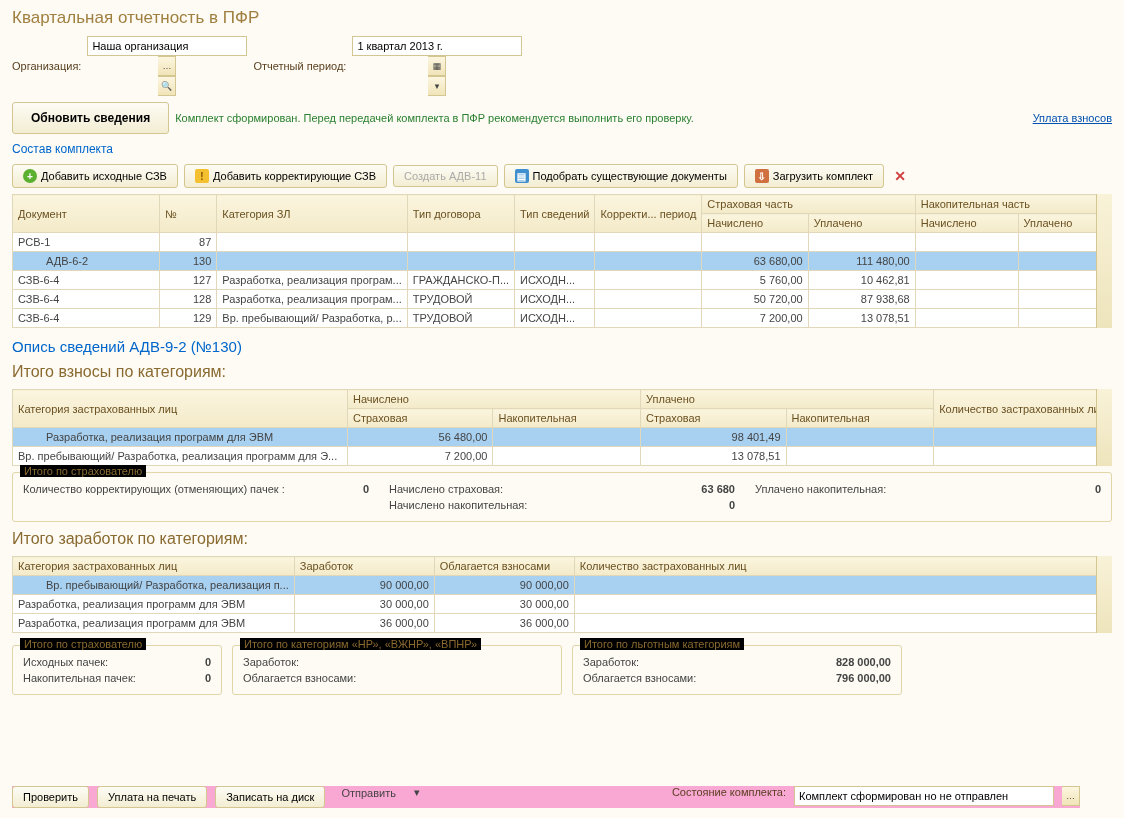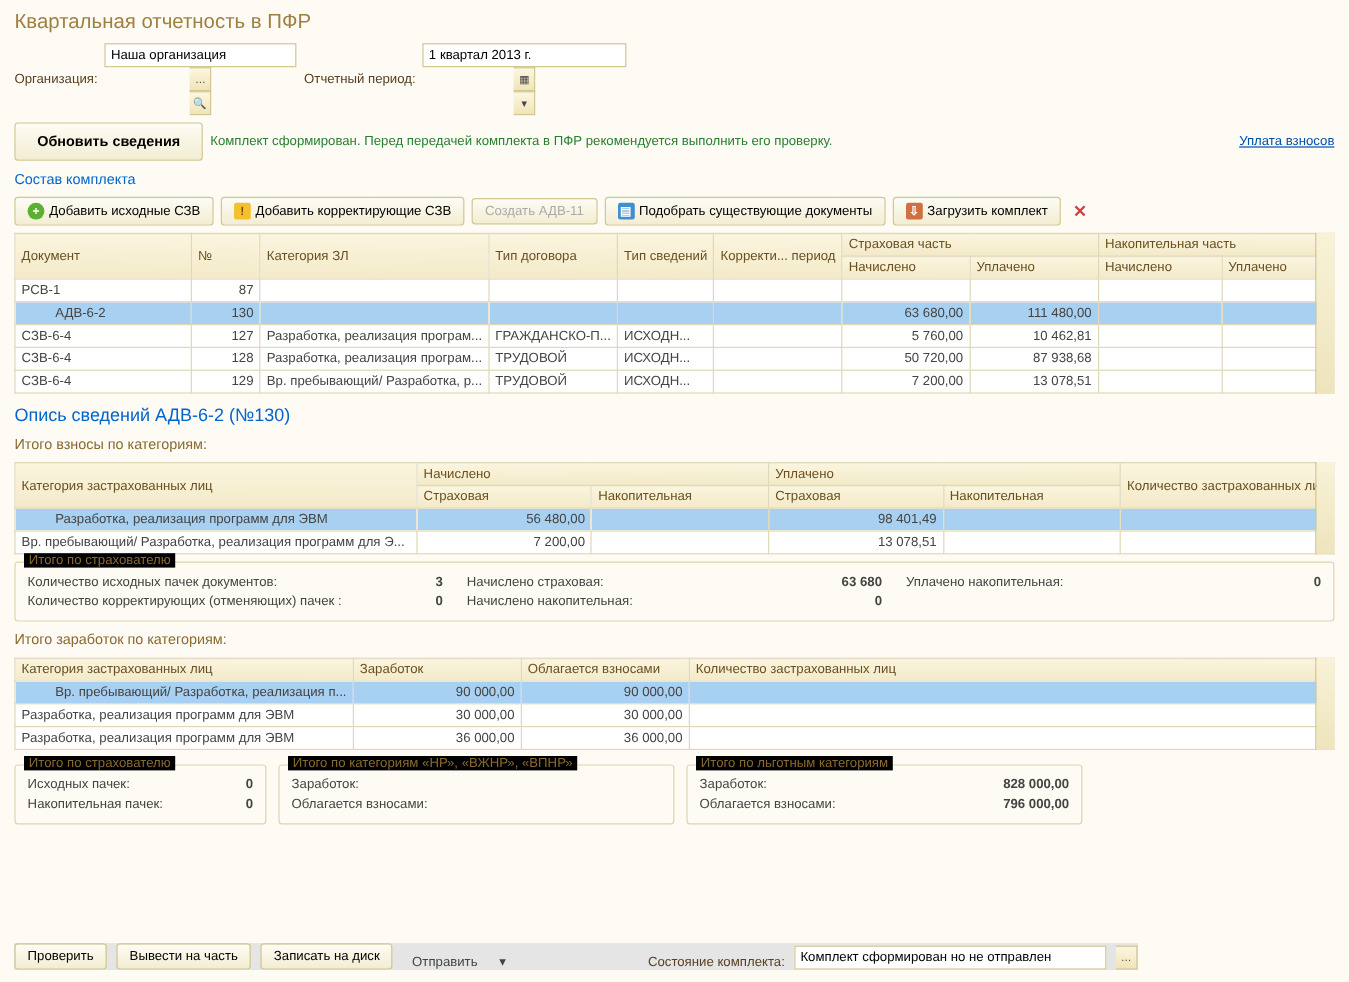--- a/index.html
+++ b/index.html
@@ -26,21 +26,21 @@
     font-size: 9px; cursor: pointer;
   }
   .btn {
     background: linear-gradient(#fdfcf5,#f3edd2);
     border: 1px solid #d4c690; border-radius: 3px;
     padding: 4px 10px; cursor: pointer; font-size: 11px;
     display: inline-flex; align-items: center; gap: 4px;
   }
   .btn.big { font-weight: bold; padding: 8px 18px; font-size: 12px; }
   .subtitle { color: #0066cc; font-size: 12px; margin: 8px 0; }
-  .subtitle.brown { color: #8a6a30; font-size: 12px; }
+  .subtitle.brown { color: #8a6a30; font-size: 16px; }
   .subtitle.big { color: #0066cc; font-size: 15px; margin: 10px 0 2px 0; }
   .toolbar { display: flex; gap: 6px; align-items: center; margin: 6px 0; }
   .green-text { color: #2a8030; }
   .link { color: #0050b0; text-decoration: underline; cursor: pointer; margin-left: auto; }
   
   .grid { width: 100%; border-collapse: collapse; background: #fff; border: 1px solid #d4c690; margin-bottom: 6px; }
   .grid th, .grid td {
     border: 1px solid #e0d8b8; padding: 3px 5px; text-align: left;
     font-weight: normal; font-size: 11px; white-space: nowrap; overflow: hidden;
   }
@@ -56,23 +56,23 @@
   .fieldset .legend {
     position: absolute; top: -8px; left: 7px; background: #000000;
     padding: 0 4px; color: #8a6a30; font-size: 11px;
   }
   .sumrow { display: flex; gap: 20px; }
   .sumcol { flex: 1; }
   .sumline { display: flex; justify-content: space-between; margin: 4px 0; }
   .sumline .v { font-weight: bold; }
   .fsrow { display: flex; gap: 10px; }
   .bottombar {
-    display: flex; align-items: flex-end; gap: 8px;
-    position: fixed; bottom: 10px; left: 12px; right: 12px; width: 936px;
-    background: #e5e5e5;
+    display: flex; align-items: flex-start; gap: 8px;
+    position: fixed; bottom: 10px; left: 12px; right: 12px; width: 1068px;
+    background: #f9a8d4;
   }
   .scroll-stub {
     position: absolute; right: 0; top: 0; bottom: 0; width: 16px;
     background: linear-gradient(#f8f2d8,#eee4bc);
     border-left: 1px solid #d4c690;
   }
   .tbl-wrap { position: relative; }
   .icon { display: inline-flex; width: 14px; height: 14px; border-radius: 50%; align-items: center; justify-content: center; font-size: 10px; font-weight: bold; color: #fff; }
   .icon.plus { background: #5cb030; }
   .icon.warn { background: #f5c030; color: #805000; border-radius: 2px; }
@@ -211,21 +211,21 @@
           <td class="num">7 200,00</td>
           <td class="num">13 078,51</td>
           <td class="num"></td>
           <td class="num"></td>
         </tr>
       </tbody>
 </table>
 <div class="scroll-stub"></div>
 </div>
 
-<div class="subtitle big">Опись сведений АДВ-6-2 (№130)</div>
+<div class="subtitle big">Опись сведений АДВ-9-2 (№130)</div>
 <div class="subtitle brown">Итого взносы по категориям:</div>
 
 <div class="tbl-wrap">
 <table class="grid">
   <thead>
     <tr>
       <th rowspan="2" style="width:335px">Категория застрахованных лиц</th>
       <th colspan="2" style="width:290px">Начислено</th>
       <th colspan="2" style="width:290px">Уплачено</th>
       <th rowspan="2" style="width:170px">Количество застрахованных лиц</th>
@@ -256,24 +256,20 @@
         </tr>
       </tbody>
 </table>
 <div class="scroll-stub"></div>
 </div>
 
 <div class="fieldset">
   <span class="legend">Итого по страхователю</span>
   <div class="sumrow">
     <div class="sumcol">
-      <div class="sumline">
-          <span>Количество исходных пачек документов:</span>
-          <span class="v">3</span>
-        </div>
       <div class="sumline">
           <span>Количество корректирующих (отменяющих) пачек :</span>
           <span class="v">0</span>
         </div>
     </div>
     <div class="sumcol">
       <div class="sumline">
           <span>Начислено страховая:</span>
           <span class="v">63 680</span>
         </div>
@@ -358,21 +354,21 @@
       </div>
     <div class="sumline">
         <span>Облагается взносами:</span>
         <span class="v">796 000,00</span>
       </div>
   </div>
 </div>
 
 <div class="bottombar">
   <button class="btn">Проверить</button>
-  <button class="btn">Вывести на часть</button>
+  <button class="btn">Уплата на печать</button>
   <button class="btn">Записать на диск</button>
   <span style="padding:0 8px;display:flex;align-items:center;gap:18px">
       <span>Отправить</span>
       <span>▾</span>
     </span>
   <span style="margin-left:auto" class="label">Состояние комплекта:</span>
   <input class="input-field" style="width: 260px;" value="Комплект сформирован но не отправлен">
   <span class="input-btn">…</span>
 </div>
 

